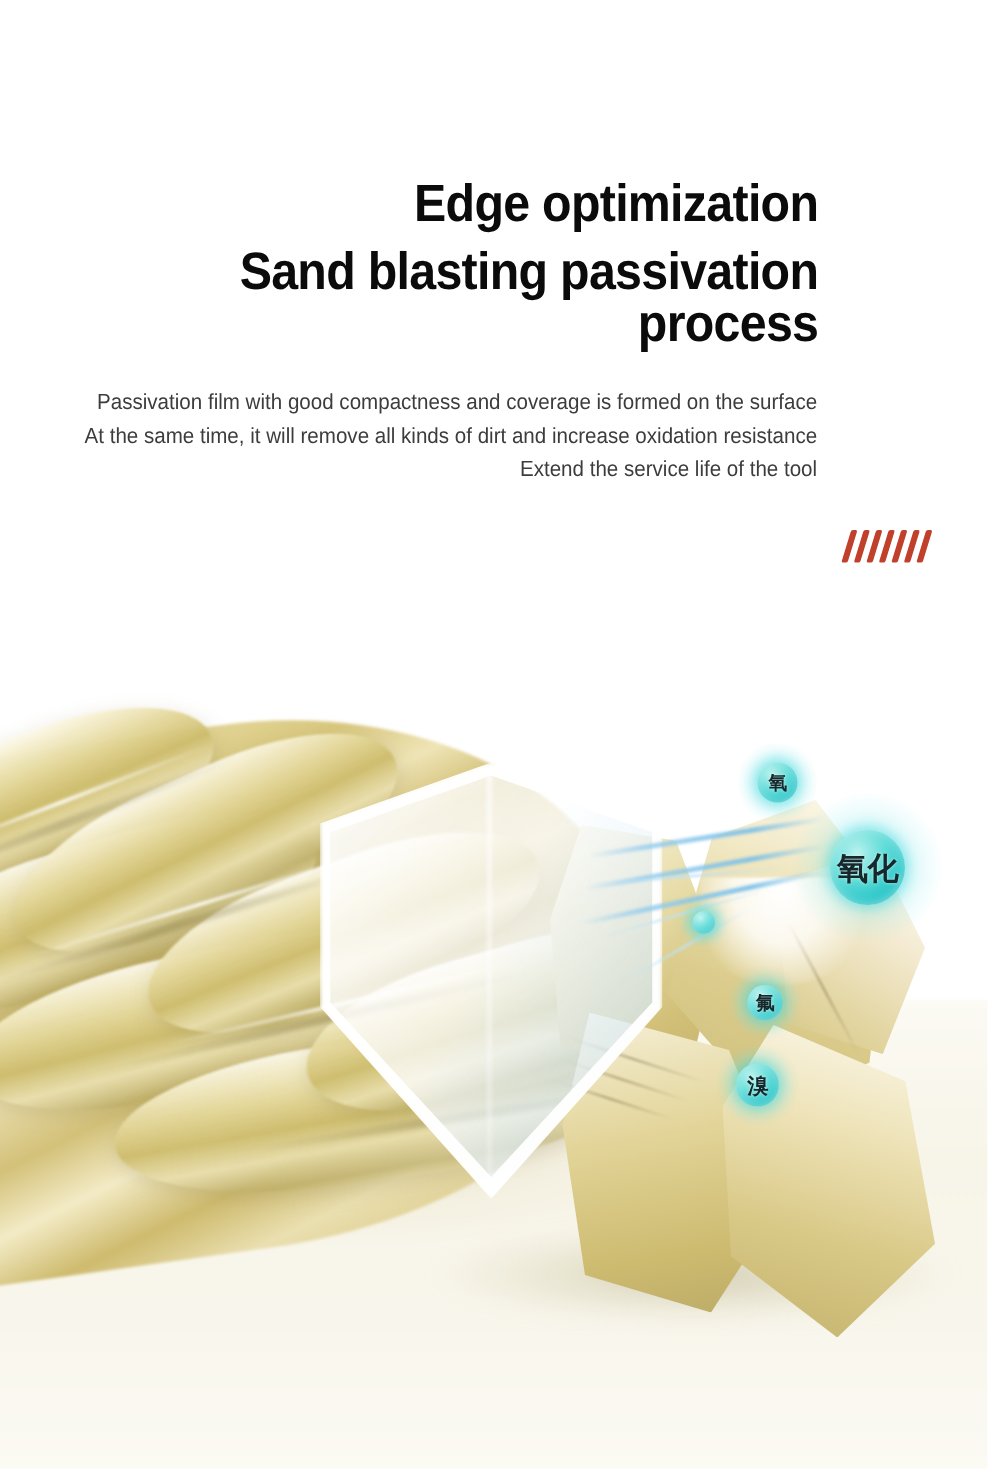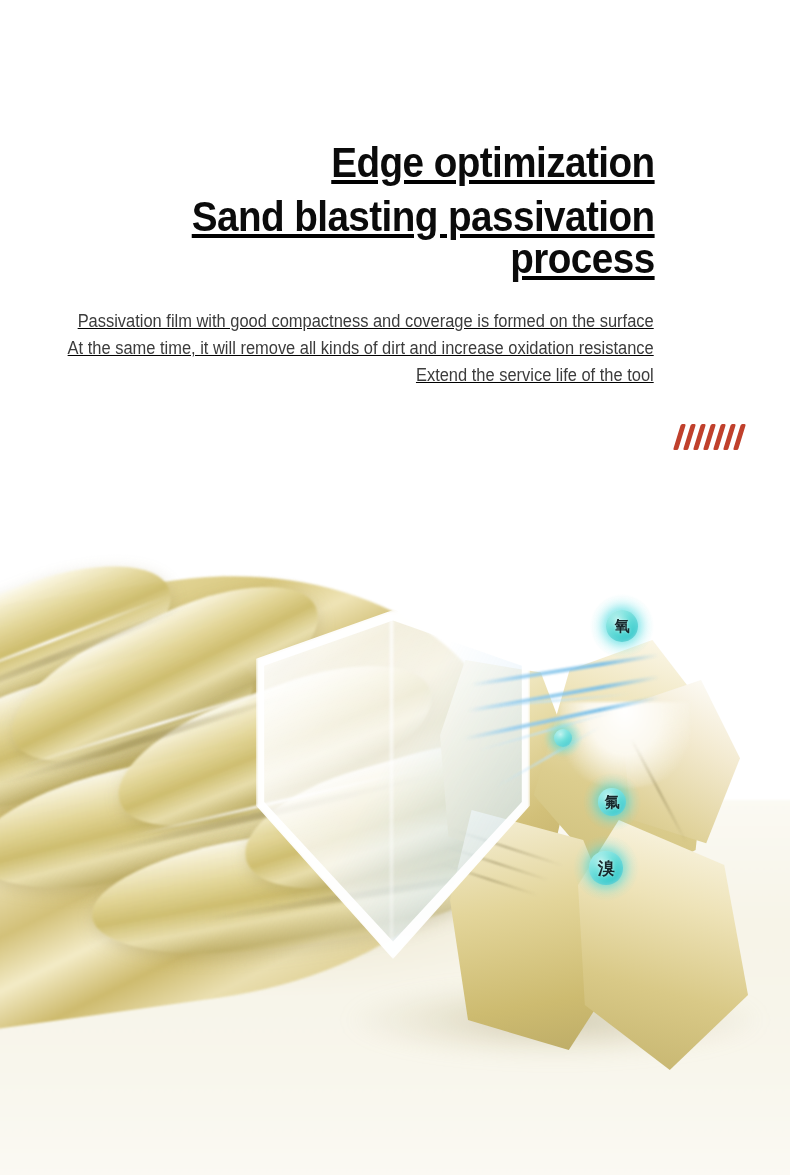--- a/index.html
+++ b/index.html
@@ -189,21 +189,21 @@
   #mol-oxygen{left:600px;top:604px;width:44px;height:44px;}
   #mol-oxygen .lbl{font-size:15px;}
   #mol-dot{left:550px;top:725px;width:26px;height:26px;}
   #mol-dot .lbl{font-size:9px;}
   #mol-fluorine{left:592px;top:782px;width:40px;height:40px;}
   #mol-fluorine .lbl{font-size:15px;}
   #mol-bromine{left:583px;top:845px;width:46px;height:46px;}
   #mol-bromine .lbl{font-size:17px;}
 
   
-  .copy{position:absolute;left:0;top:0;width:696px;z-index:40;text-decoration:underline;}
+  .copy{position:absolute;left:0;top:0;width:696px;z-index:40;}
   .headline{
     text-align:right;padding-right:45px;
     font-family:"Liberation Sans","DejaVu Sans",sans-serif;
     font-weight:700;color:#0b0b0b;line-height:1.0;
     transform:scaleX(.92);transform-origin:right center;
   }
   .hl1{font-size:42px;letter-spacing:-.6px;margin-top:142px;}
   .hl2{font-size:42px;letter-spacing:-.6px;margin-top:12px;}
   .sub{
     text-align:right;padding-right:45px;margin-top:28px;
@@ -295,20 +295,49 @@
         <i style="transform: translate(-50%, -50%) translate(6.26185%, -43.5521%);"></i>
         <i style="transform: translate(-50%, -50%) translate(18.2783%, -40.0238%);"></i>
         <i style="transform: translate(-50%, -50%) translate(28.8139%, -33.253%);"></i>
         <i style="transform: translate(-50%, -50%) translate(37.0152%, -23.7882%);"></i>
         <i style="transform: translate(-50%, -50%) translate(42.2177%, -12.3962%);"></i>
       </div>
     <div class="core"></div>
     <span class="lbl">氧</span>
   </div>
 
+  <div class="mol" id="mol-oxidation">
+    <div class="glow"></div>
+    <div class="spikes">
+        <i style="transform: translate(-50%, -50%) translate(44%, 0%);"></i>
+        <i style="transform: translate(-50%, -50%) translate(42.2177%, 12.3962%);"></i>
+        <i style="transform: translate(-50%, -50%) translate(37.0152%, 23.7882%);"></i>
+        <i style="transform: translate(-50%, -50%) translate(28.8139%, 33.253%);"></i>
+        <i style="transform: translate(-50%, -50%) translate(18.2783%, 40.0238%);"></i>
+        <i style="transform: translate(-50%, -50%) translate(6.26185%, 43.5521%);"></i>
+        <i style="transform: translate(-50%, -50%) translate(-6.26185%, 43.5521%);"></i>
+        <i style="transform: translate(-50%, -50%) translate(-18.2783%, 40.0238%);"></i>
+        <i style="transform: translate(-50%, -50%) translate(-28.8139%, 33.253%);"></i>
+        <i style="transform: translate(-50%, -50%) translate(-37.0152%, 23.7882%);"></i>
+        <i style="transform: translate(-50%, -50%) translate(-42.2177%, 12.3962%);"></i>
+        <i style="transform: translate(-50%, -50%) translate(-44%, 5.38845e-15%);"></i>
+        <i style="transform: translate(-50%, -50%) translate(-42.2177%, -12.3962%);"></i>
+        <i style="transform: translate(-50%, -50%) translate(-37.0152%, -23.7882%);"></i>
+        <i style="transform: translate(-50%, -50%) translate(-28.8139%, -33.253%);"></i>
+        <i style="transform: translate(-50%, -50%) translate(-18.2783%, -40.0238%);"></i>
+        <i style="transform: translate(-50%, -50%) translate(-6.26185%, -43.5521%);"></i>
+        <i style="transform: translate(-50%, -50%) translate(6.26185%, -43.5521%);"></i>
+        <i style="transform: translate(-50%, -50%) translate(18.2783%, -40.0238%);"></i>
+        <i style="transform: translate(-50%, -50%) translate(28.8139%, -33.253%);"></i>
+        <i style="transform: translate(-50%, -50%) translate(37.0152%, -23.7882%);"></i>
+        <i style="transform: translate(-50%, -50%) translate(42.2177%, -12.3962%);"></i>
+      </div>
+    <div class="core"></div>
+    <span class="lbl">氧化</span>
+  </div>
 
   <div class="mol" id="mol-dot">
     <div class="glow"></div>
     <div class="spikes">
         <i style="transform: translate(-50%, -50%) translate(44%, 0%);"></i>
         <i style="transform: translate(-50%, -50%) translate(42.2177%, 12.3962%);"></i>
         <i style="transform: translate(-50%, -50%) translate(37.0152%, 23.7882%);"></i>
         <i style="transform: translate(-50%, -50%) translate(28.8139%, 33.253%);"></i>
         <i style="transform: translate(-50%, -50%) translate(18.2783%, 40.0238%);"></i>
         <i style="transform: translate(-50%, -50%) translate(6.26185%, 43.5521%);"></i>

